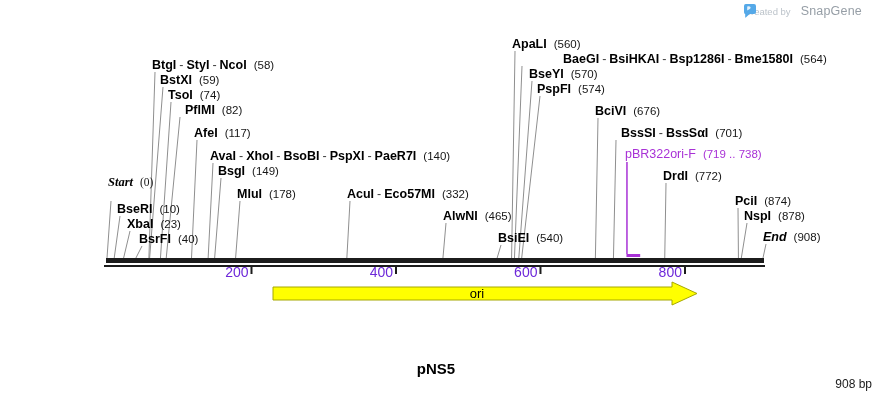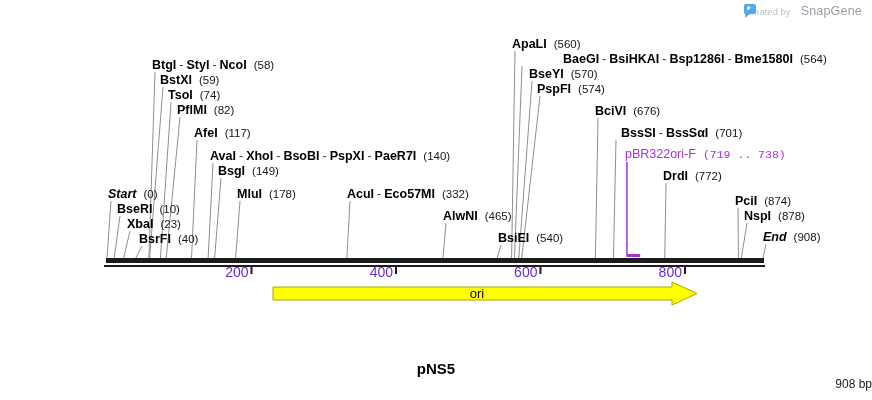--- a/index.html
+++ b/index.html
@@ -14,21 +14,21 @@
     font-size:12.5px; line-height:13px; color:#000; cursor:default;
   }
   .site-label .sep { font-weight:400; color:#3c3c3c; margin:0 3px; }
   .site-label .pos { font-weight:400; font-size:11.5px; color:#161616; margin-left:7px; }
   .site-label.italic .ename { font-style:italic; }
 
   .primer-label {
     position:absolute; white-space:nowrap; font-weight:400;
     font-size:12.5px; line-height:13px; cursor:default;
   }
-  .primer-label .pos { font-size:11.5px; margin-left:7px;font-family:Liberation Mono, monospace; }
+  .primer-label .pos { font-size:11.5px; margin-left:7px; }
 
   .tick-label {
     position:absolute; width:40px; text-align:right;
     font-size:14px; color:#6d28d9; line-height:12px;
   }
 
   .ori-label {
     position:absolute; left:437px; top:287px; width:80px; text-align:center;
     font-size:13px; line-height:13px; color:#000;
   }
@@ -100,28 +100,28 @@
       </svg>
     </span>
     <span class="wm-brand">SnapGene</span>
   </div>
 
   <div id="labels">
       <div class="tick-label" style="left: 208.493px; top: 266px;">200</div>
       <div class="tick-label" style="left: 352.987px; top: 266px;">400</div>
       <div class="tick-label" style="left: 497.48px; top: 266px; text-align: right;">600</div>
       <div class="tick-label" style="left: 641.974px; top: 266px;">800</div>
-      <div class="site-label italic" style="left: 108px; top: 188px;"><span class="ename">Start</span><span class="pos">(0)</span></div>
+      <div class="site-label italic" style="left: 108px; top: 176px; font-family: Liberation Serif, serif;"><span class="ename">Start</span><span class="pos">(0)</span></div>
       <div class="site-label" style="left: 117px; top: 203px;"><span class="ename">BseRI</span><span class="pos">(10)</span></div>
       <div class="site-label" style="left: 127px; top: 218px;"><span class="ename">XbaI</span><span class="pos">(23)</span></div>
       <div class="site-label" style="left: 139px; top: 233px;"><span class="ename">BsrFI</span><span class="pos">(40)</span></div>
       <div class="site-label" style="left: 152px; top: 59px;"><span class="ename">BtgI</span><span class="sep">-</span><span class="ename">StyI</span><span class="sep">-</span><span class="ename">NcoI</span><span class="pos">(58)</span></div>
       <div class="site-label" style="left: 160px; top: 74px;"><span class="ename">BstXI</span><span class="pos">(59)</span></div>
       <div class="site-label" style="left: 168px; top: 89px;"><span class="ename">TsoI</span><span class="pos">(74)</span></div>
-      <div class="site-label" style="left: 177px; top: 104px;"><span class="ename">PflMI</span><span class="pos">(82)</span></div>
+      <div class="site-label" style="left: 185px; top: 104px;"><span class="ename">PflMI</span><span class="pos">(82)</span></div>
       <div class="site-label" style="left: 194px; top: 127px;"><span class="ename">AfeI</span><span class="pos">(117)</span></div>
       <div class="site-label" style="left: 210px; top: 150px;"><span class="ename">AvaI</span><span class="sep">-</span><span class="ename">XhoI</span><span class="sep">-</span><span class="ename">BsoBI</span><span class="sep">-</span><span class="ename">PspXI</span><span class="sep">-</span><span class="ename">PaeR7I</span><span class="pos">(140)</span></div>
       <div class="site-label" style="left: 218px; top: 165px;"><span class="ename">BsgI</span><span class="pos">(149)</span></div>
       <div class="site-label" style="left: 237px; top: 188px;"><span class="ename">MluI</span><span class="pos">(178)</span></div>
       <div class="site-label" style="left: 347px; top: 188px;"><span class="ename">AcuI</span><span class="sep">-</span><span class="ename">Eco57MI</span><span class="pos">(332)</span></div>
       <div class="site-label" style="left: 443px; top: 210px;"><span class="ename">AlwNI</span><span class="pos">(465)</span></div>
       <div class="site-label" style="left: 498px; top: 232px;"><span class="ename">BsiEI</span><span class="pos">(540)</span></div>
       <div class="site-label" style="left: 512px; top: 38px;"><span class="ename">ApaLI</span><span class="pos">(560)</span></div>
       <div class="site-label" style="left: 519px; top: 53px; margin-left: 44px;"><span class="ename">BaeGI</span><span class="sep">-</span><span class="ename">BsiHKAI</span><span class="sep">-</span><span class="ename">Bsp1286I</span><span class="sep">-</span><span class="ename">Bme1580I</span><span class="pos">(564)</span></div>
       <div class="site-label" style="left: 529px; top: 68px;"><span class="ename">BseYI</span><span class="pos">(570)</span></div>

